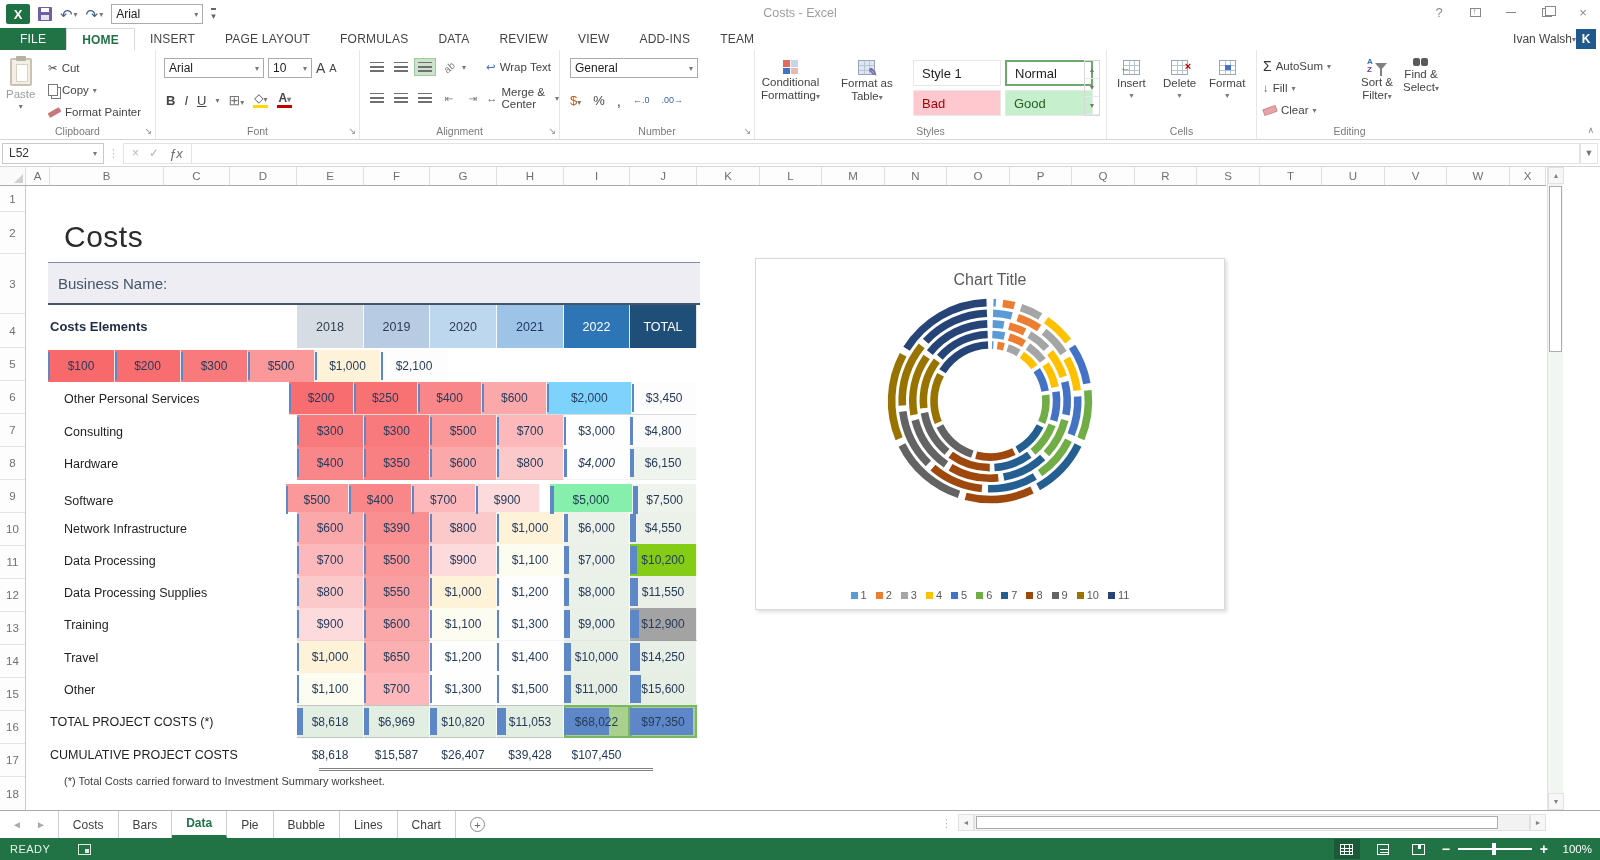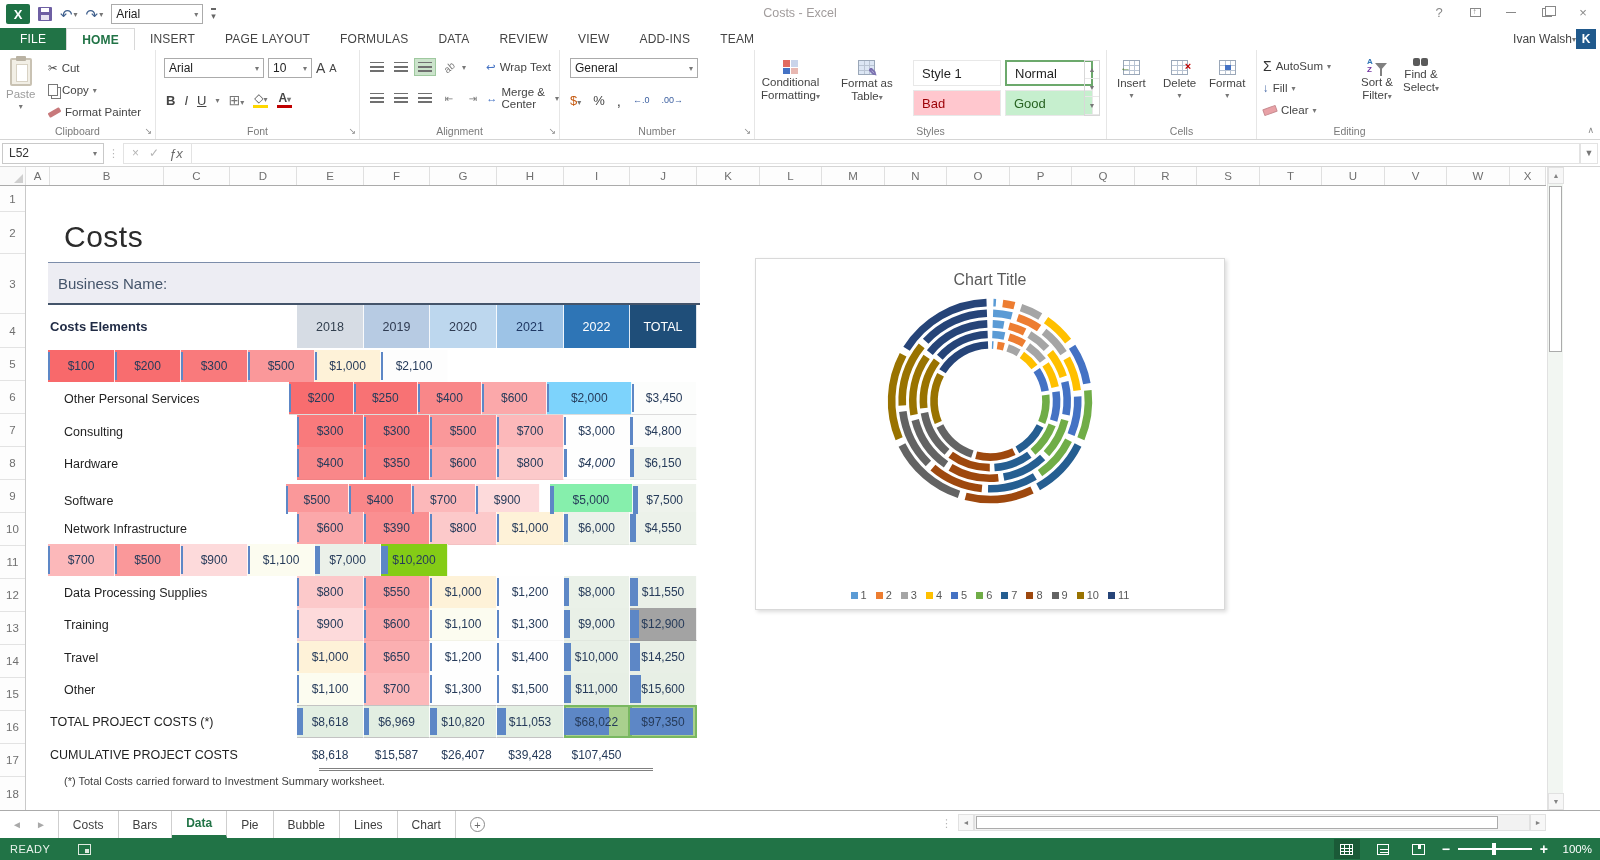--- a/index.html
+++ b/index.html
@@ -643,20 +643,21 @@
           <div class="tcell" style="width: 66px; background: rgb(236, 242, 234);">
             <span class="databar" style="width: max(2px, 6.2%); background: rgb(93, 135, 198);"></span>
             <span class="val">$6,000</span>
           </div>
           <div class="tcell" style="width: 67px; background: rgb(236, 242, 234);">
             <span class="databar" style="width: max(2px, 9.1%); background: rgb(93, 135, 198);"></span>
             <span class="val">$4,550</span>
           </div>
         </div>
         <div class="trow rowfaint" style="top: 358px; height: 33px;">
+          <div class="tlabel">Data Processing</div>
           <div class="tcell" style="width: 67px; background: rgb(252, 184, 186);">
             <span class="databar" style="width: max(2px, 0.7%); background: rgb(93, 135, 198);"></span>
             <span class="val">$700</span>
           </div>
           <div class="tcell" style="width: 66px; background: rgb(250, 152, 154);">
             <span class="databar" style="width: max(2px, 0.5%); background: rgb(93, 135, 198);"></span>
             <span class="val">$500</span>
           </div>
           <div class="tcell" style="width: 67px; background: rgb(253, 218, 219);">
             <span class="databar" style="width: max(2px, 0.9%); background: rgb(93, 135, 198);"></span>

